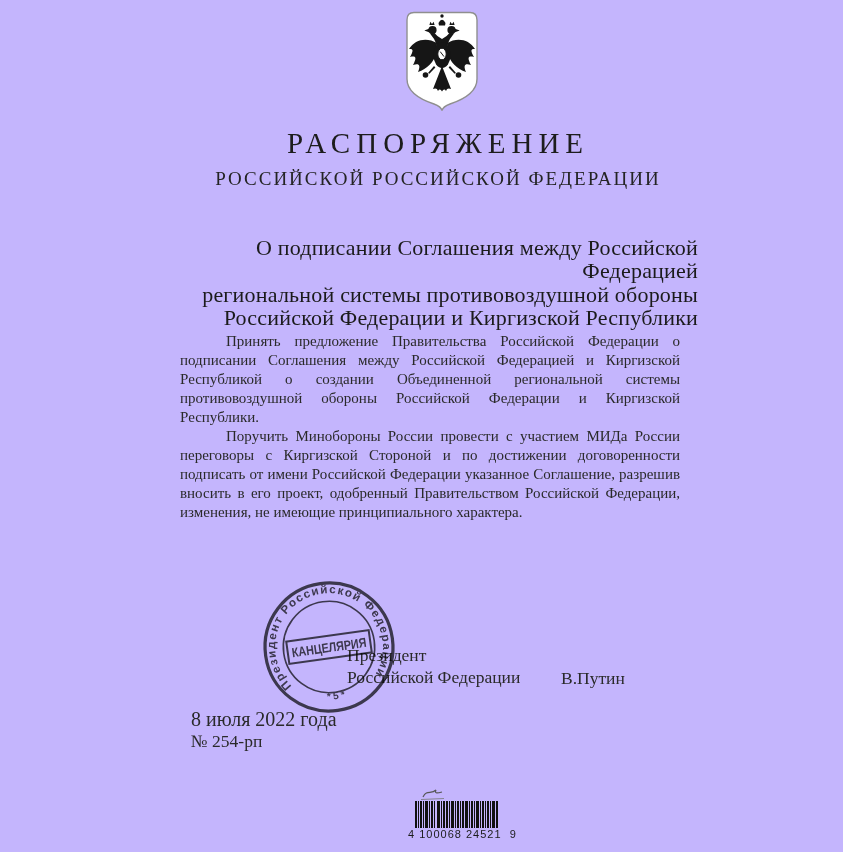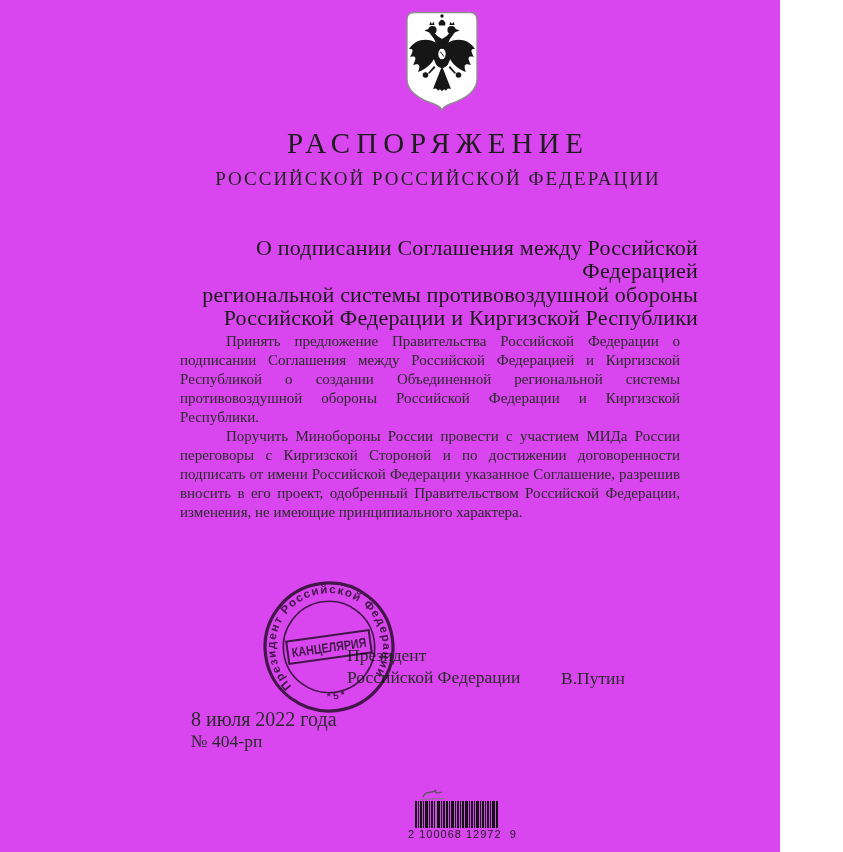--- a/index.html
+++ b/index.html
@@ -1,19 +1,19 @@
 <!DOCTYPE html>
 <html lang="ru"><head>
 <meta charset="utf-8">
 <style>
   html,body{margin:0;padding:0;background:#ffffff;}
   .page{
     position:relative;
-    width:780px;height:852px;
-    background:#d946ef;
+    width:843px;height:852px;
+    background:#c4b5fd;
     font-family:"Liberation Serif","DejaVu Serif",serif;
     color:#262626;
     overflow:hidden;
   }
   .emblem{position:absolute;left:399px;top:9px;}
   .doc-title{
     position:absolute;left:188px;top:127px;width:500px;
     text-align:center;font-size:29px;letter-spacing:6px;
     color:#1d1d1d;font-weight:500;
   }
@@ -129,21 +129,21 @@
       <textPath href="#ringTop" startOffset="6" textLength="238" lengthAdjust="spacing">Президент Российской Федерации</textPath>
     </text>
     <text font-size="10" font-weight="bold" fill="#3f3f3f" text-anchor="middle">
       <textPath href="#ringBottom" startOffset="50%">* 5 *</textPath>
     </text>
     <rect x="26" y="56" width="82" height="22" fill="rgba(255,255,255,0.88)" stroke="#3f3f3f" stroke-width="2"></rect>
     <text x="67" y="72" text-anchor="middle" font-size="13" font-weight="bold" fill="#3f3f3f" textLength="74" lengthAdjust="spacingAndGlyphs">КАНЦЕЛЯРИЯ</text>
   </svg>
 
   <div class="date-line">8 июля 2022 года</div>
-  <div class="number-line">№ 404-рп</div>
+  <div class="number-line">№ 254-рп</div>
 
   <div class="barcode-block">
     <svg class="pen-mark" width="26" height="16" viewBox="0 0 26 16">
       <path d="M 3,12 C 7,4 11,10 16,5 C 14,9 18,8 22,7" stroke="#555555" stroke-width="1.2" fill="none"></path>
       <path d="M 1,14.5 L 24,13.5" stroke="#777777" stroke-width="0.8" fill="none"></path>
     </svg>
     <svg class="barcode-bars" width="84" height="27" viewBox="0 0 84 27">
       <g fill="#111111">
         <rect x="0" y="0" width="2" height="27"></rect>
           <rect x="3" y="0" width="1" height="27"></rect>
@@ -170,16 +170,16 @@
         <rect x="61" y="0" width="3" height="27"></rect>
           <rect x="65" y="0" width="1" height="27"></rect>
         <rect x="67" y="0" width="2" height="27"></rect>
           <rect x="70" y="0" width="1" height="27"></rect>
         <rect x="72" y="0" width="2" height="27"></rect>
           <rect x="75" y="0" width="1" height="27"></rect>
         <rect x="77" y="0" width="3" height="27"></rect>
           <rect x="81" y="0" width="2" height="27"></rect>
       </g>
     </svg>
-    <div class="barcode-digits">2 100068 12972  9</div>
+    <div class="barcode-digits">4 100068 24521  9</div>
   </div>
 
 </div>
 
 </body></html>

